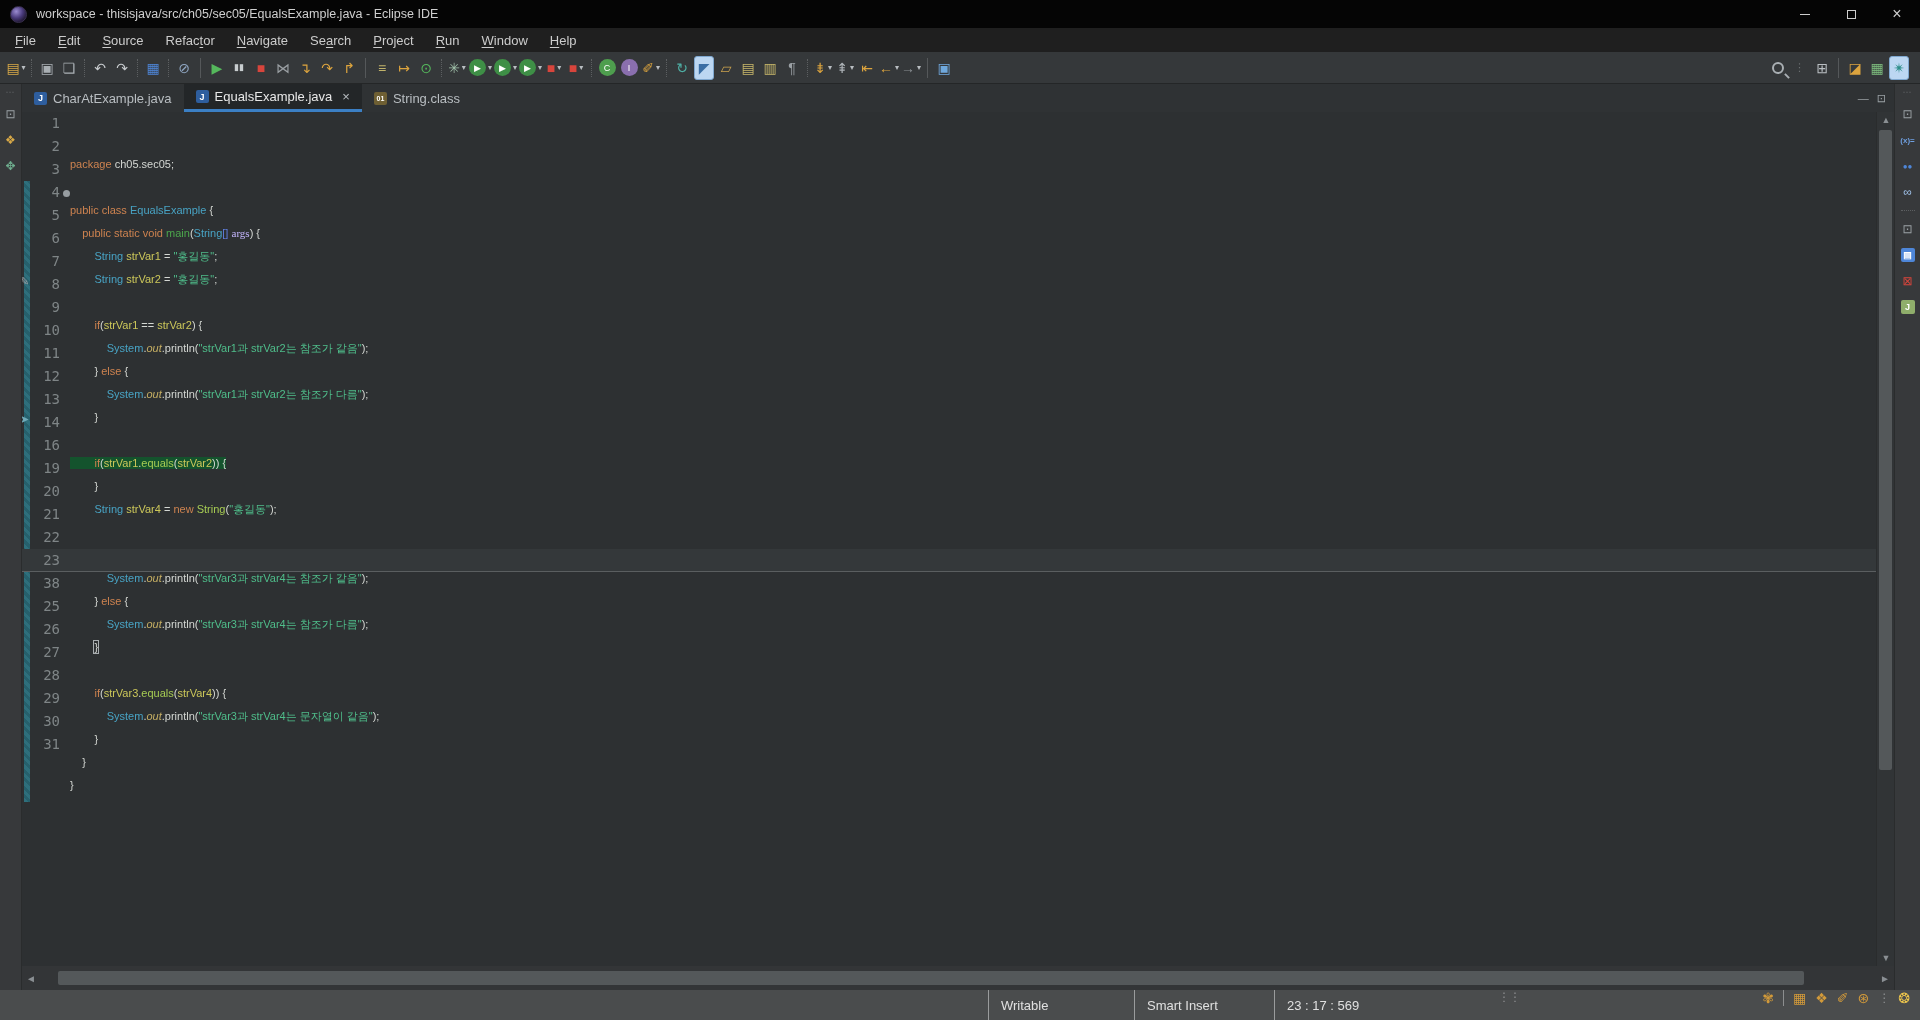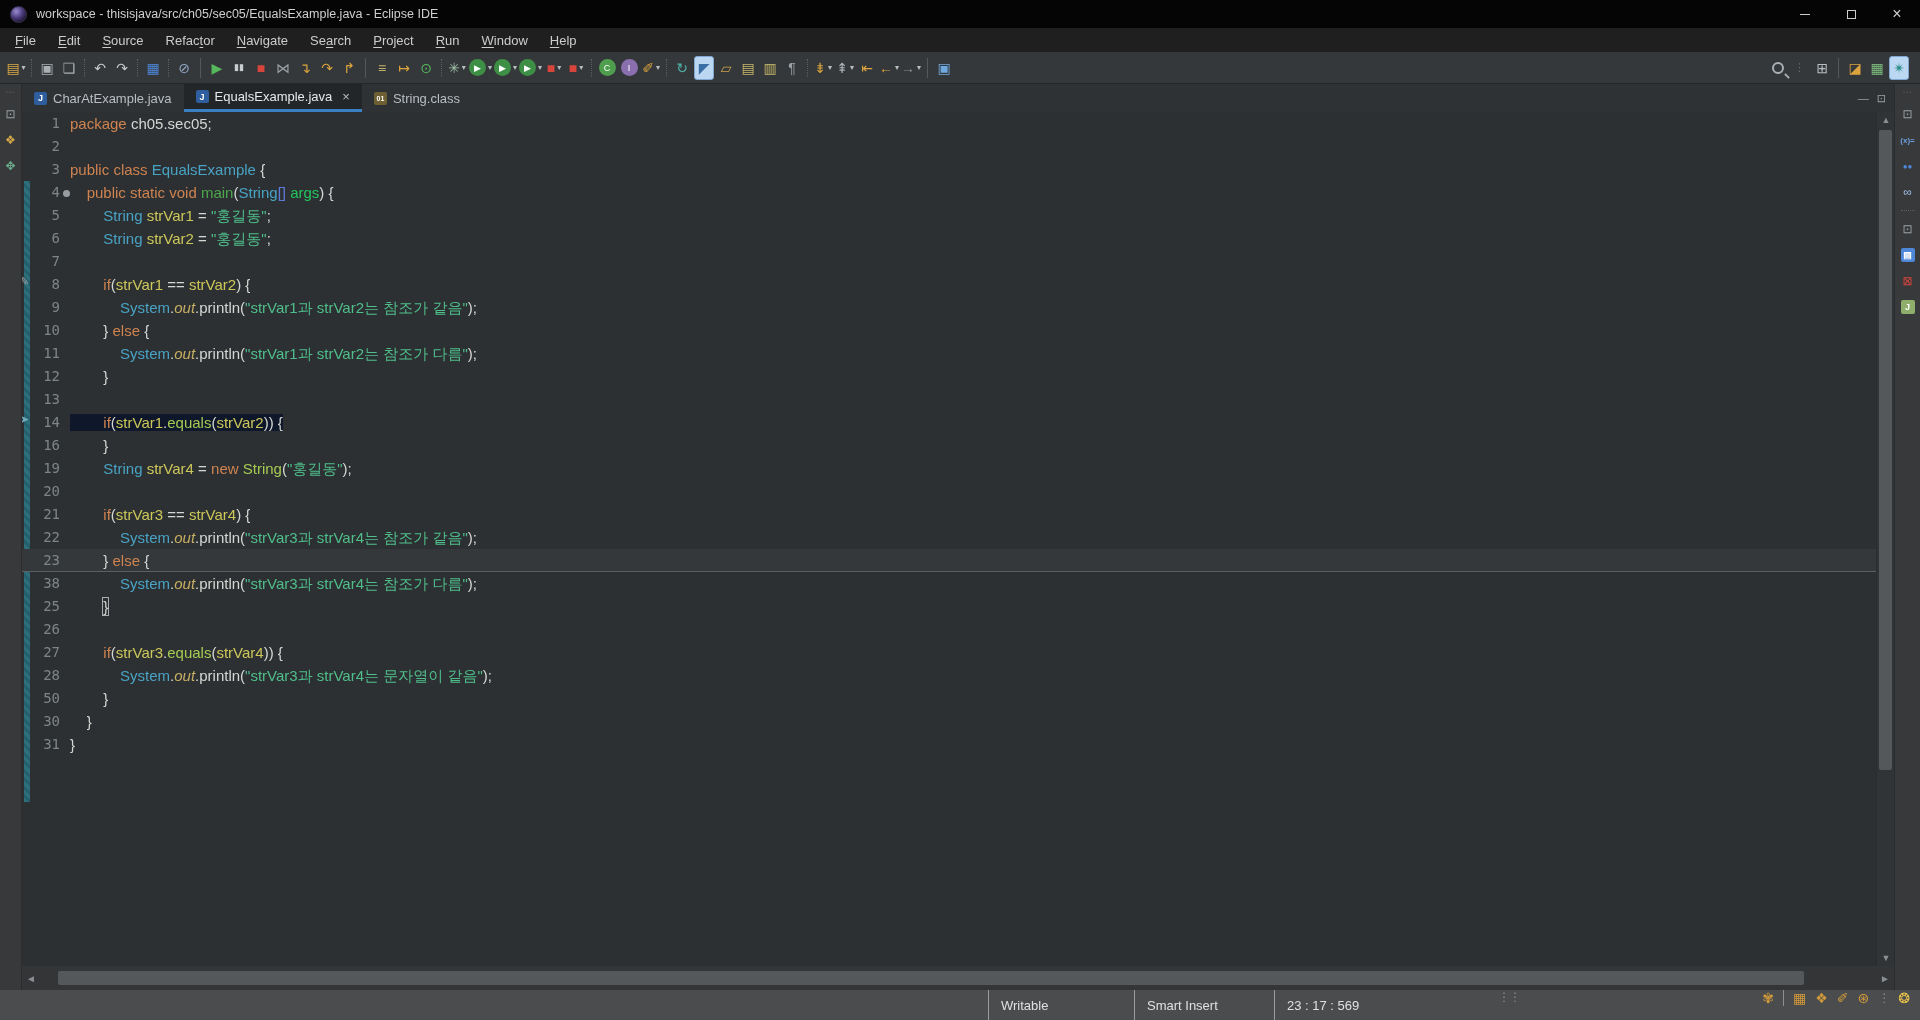--- a/index.html
+++ b/index.html
@@ -58,26 +58,26 @@
   
   .code-wrap{flex:1;position:relative;overflow:hidden;}
   .rows{position:absolute;top:0;left:0;right:18px;bottom:0;overflow:hidden;}
   .diffbar{position:absolute;left:2px;width:6px;background:repeating-linear-gradient(45deg,#2e6f7c 0 3px,#26606c 3px 6px);}
   .row{display:grid;grid-template-columns:14px 24px 1fr;height:23px;position:relative;}
   .row.cur{background:#34383a;border-bottom:1px solid #5a5e60;}
   .ann{position:relative;}
   .ann .marker{position:absolute;left:-2px;top:3px;font-size:11px;line-height:1;}
   .lnum{color:#7f8587;font-family:"DejaVu Sans Mono",monospace;font-size:14px;text-align:right;line-height:23px;}
   .fold-dot{position:absolute;left:41px;top:9px;width:7px;height:7px;border-radius:50%;background:#979da1;}
-  .code{font-family:"DejaVu Sans Mono",monospace;font-size:15px;line-height:23px;white-space:pre;padding-left:10px;color:#d4d7d3;}
+  .code{font-family:"DejaVu Sans Mono",monospace;font-size:11px;line-height:23px;white-space:pre;padding-left:10px;color:#d4d7d3;margin-top:41px;}
   .tk-k{color:#ce8350;} .tk-y{color:#48a3c4;} .tk-v{color:#ccc75a;} .tk-s{color:#4fbe8b;}
   .tk-m{color:#a6cb53;} .tk-f{color:#c5ae63;font-style:italic;} .tk-p{color:#d4d7d3;}
-  .tk-d{color:#4ca74c;} .tk-a{color:#22c55e;} .tk-b{color:#5f7edc;}
+  .tk-d{color:#4ca74c;} .tk-a{color:#c4b5fd;font-family:Liberation Serif, serif;} .tk-b{color:#5f7edc;}
   .tk-x{color:#d4d7d3;outline:1px solid #a8adb0;}
-  .selspan{background:#0f172a;}
+  .selspan{background:#14532d;}
 
   
   .vscroll{position:absolute;top:0;right:0;bottom:0;width:18px;background:#313436;border-left:1px solid #2a2c2d;}
   .vscroll .arr{position:absolute;left:0;width:18px;height:16px;color:#8a8f93;font-size:9px;text-align:center;line-height:16px;}
   .vscroll .thumb{position:absolute;left:2px;right:2px;top:18px;height:640px;background:#54585a;border-radius:2px;}
   .hscroll{position:absolute;left:22px;right:26px;bottom:30px;height:24px;background:#333537;display:flex;align-items:center;}
   .hscroll .arr{width:18px;color:#8a8f93;font-size:10px;text-align:center;flex:none;}
   .hscroll .track{flex:1;height:14px;position:relative;margin:0 2px;}
   .hscroll .thumb{position:absolute;left:16px;right:70px;top:0;height:14px;background:#54585a;border-radius:2px;}
 
@@ -471,21 +471,21 @@
             <span class="lnum">27</span>
             <span class="code"><span class="tk-p">        </span><span class="tk-k">if</span><span class="tk-p">(</span><span class="tk-v">strVar3</span><span class="tk-p">.</span><span class="tk-m">equals</span><span class="tk-p">(</span><span class="tk-v">strVar4</span><span class="tk-p">)) {</span></span>
           </div>
           <div class="row">
             <span class="ann"></span>
             <span class="lnum">28</span>
             <span class="code"><span class="tk-p">            </span><span class="tk-y">System</span><span class="tk-p">.</span><span class="tk-f">out</span><span class="tk-p">.println(</span><span class="tk-s">"strVar3과 strVar4는 문자열이 같음"</span><span class="tk-p">);</span></span>
           </div>
           <div class="row">
             <span class="ann"></span>
-            <span class="lnum">50</span>
+            <span class="lnum">29</span>
             <span class="code"><span class="tk-p">        }</span></span>
           </div>
           <div class="row">
             <span class="ann"></span>
             <span class="lnum">30</span>
             <span class="code"><span class="tk-p">    }</span></span>
           </div>
           <div class="row">
             <span class="ann"></span>
             <span class="lnum">31</span>

